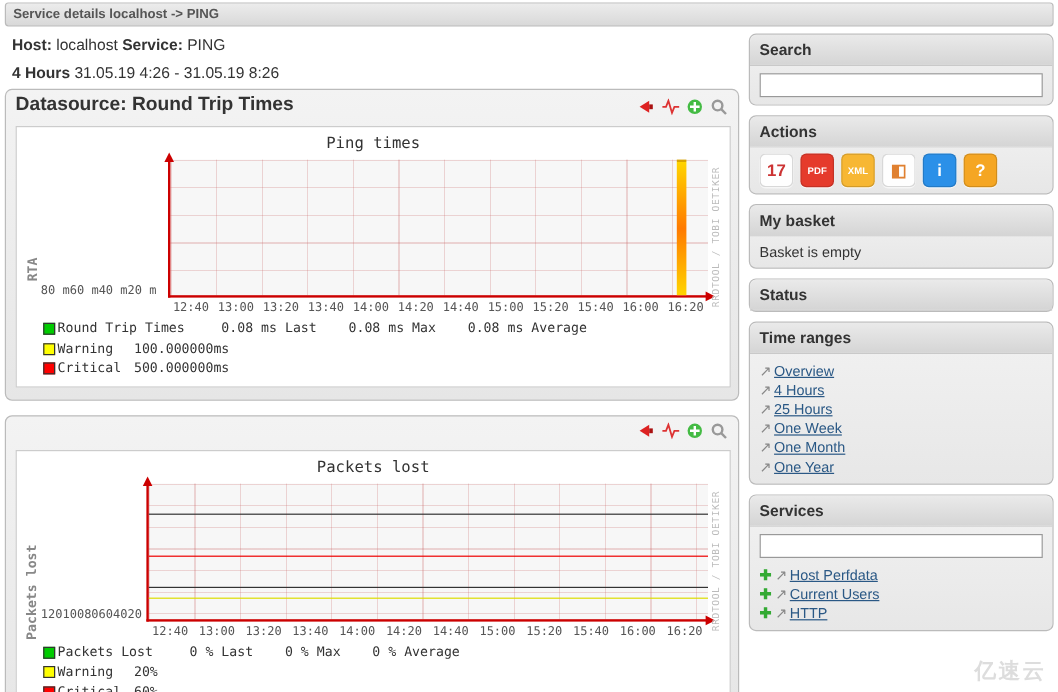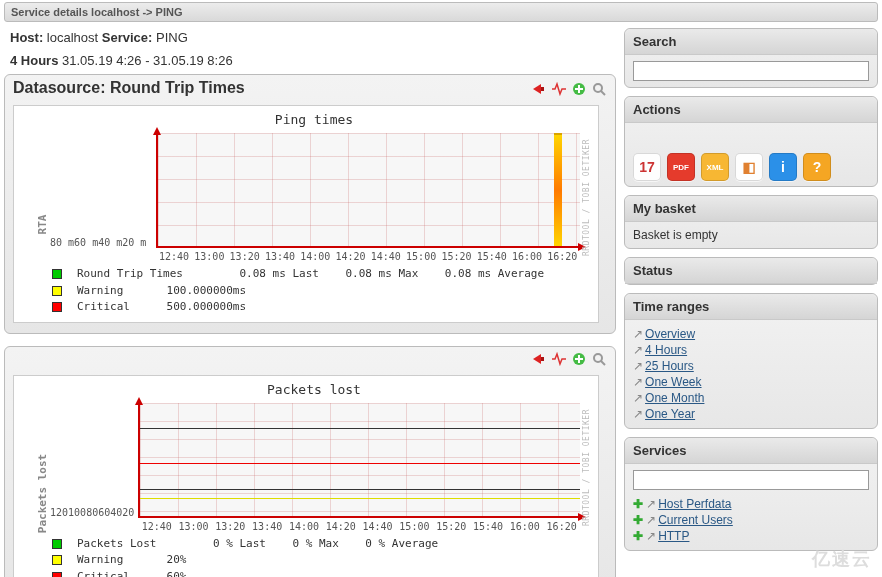--- a/index.html
+++ b/index.html
@@ -39,24 +39,24 @@
   align-items: flex-end;
   padding: 4px 8px;
   font-weight: bold;
   font-size: 16px;
 }
 .panel-header .spacer { flex: 1; }
 .panel-toolbar { display: flex; gap: 4px; align-items: center; }
 .tool-ic { width: 16px; height: 16px; display:flex;align-items:center;justify-content:center; cursor:pointer; }
 
 .graph-box {
-  margin: 4px 16px 10px 8px;
+  margin: 4px 6px 10px 8px;
   background: #fff;
   border: 1px solid #ccc;
-  padding: 4px 6px 6px 22px;
+  padding: 4px 6px 6px 6px;
   font-family: "DejaVu Sans Mono", monospace;
   font-size: 11px;
 }
 .graph-title { text-align: center; font-size: 13px; padding: 2px 0 6px 0; color:#333; }
 .graph-body { display:flex; }
 .yaxis-label {
   width: 14px;
   color: #888;
   font-weight: bold;
   display:flex;
@@ -88,21 +88,21 @@
 .plot-row { display:flex; }
 .plot-inner{flex:1;position:relative;}
 .xticks { display:flex; margin-left:0; margin-top:3px; color:#555; font-size:10px; }
 .xticks div{ flex:1; text-align:center; }
 .credit {
   width:12px; color:#bbb; font-size:8px; letter-spacing:.5px;
   display:flex;align-items:center;justify-content:center;
 }
 .credit span{transform:rotate(-90deg);white-space:nowrap;}
 .legend { padding:4px 2px 0 2px; line-height:1.5; }
-.legend .row{ display:flex; align-items:center; gap:15px; white-space:pre;}
+.legend .row{ display:flex; align-items:center; gap:2px; white-space:pre;}
 .swatch { width:10px; height:10px; border:1px solid #333; display:inline-block; flex-shrink:0;}
 
 .bar-spike {
   position:absolute; bottom:0; right:18px; width:8px; height:100%;
   background: linear-gradient(to top,#ffd400,#ff7a00,#ffd400);
   border-top:2px solid #d9a400;
 }
 
 .hline{ position:absolute; left:0; right:0; height:1px; }
 
@@ -122,21 +122,20 @@
 .sbox-b { padding:6px 8px; font-size:12px; }
 .sbox-b input[type=text]{
   width:100%; padding:2px 4px; border:1px solid #999; font-size:12px; background:#fff;
 }
 .actions-icons { display:flex; gap:6px; padding:5px 8px; }
 .aicon{
   width:28px;height:28px;border-radius:5px;
   display:flex;align-items:center;justify-content:center;
   font-size:14px; cursor:pointer;
   box-shadow: inset 0 0 0 1px rgba(0,0,0,.15), 0 1px 0 rgba(255,255,255,.6);
-  margin-top: 25px;
 }
 .linkrow{ padding:1px 0; }
 .linkrow a{ color:#2a5885; text-decoration:underline; cursor:pointer; }
 .xt{ color:#888; margin-right:2px; }
 .plus{ color:#3a3; font-weight:bold; margin-right:3px; }
 
 .watermark{
   position:fixed; right:10px; bottom:6px; color:#ddd; font-size:18px; font-weight:bold; letter-spacing:2px; pointer-events:none;
 }
 </style>

